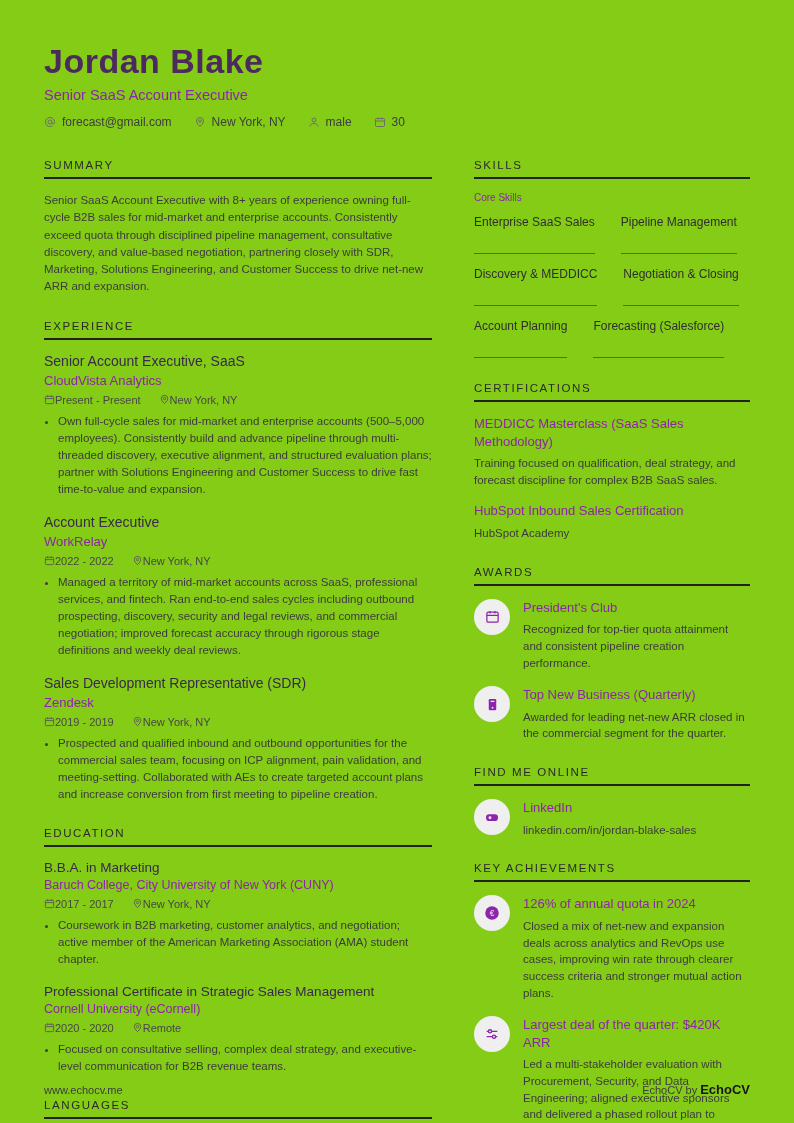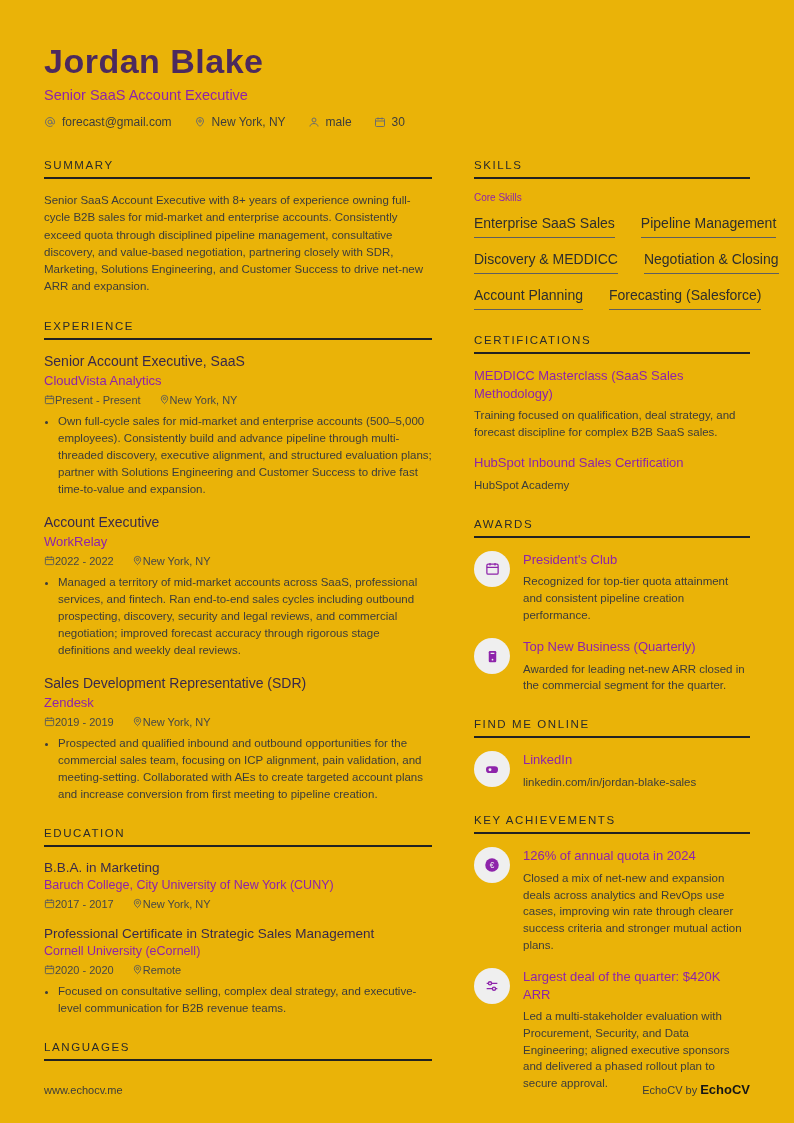--- a/index.html
+++ b/index.html
@@ -1,19 +1,19 @@
 <!DOCTYPE html>
 <html><head>
 <meta charset="utf-8">
 <style>
   * { box-sizing: border-box; margin: 0; padding: 0; }
   html, body { background: #ffffff; }
   body { font-family: "Liberation Sans", sans-serif; color: #3f3f3f; }
   .page {
-    width: 794px; height: 1123px; margin: 0 auto; background: #eab308;
+    width: 794px; height: 1123px; margin: 0 auto; background: #84cc16;
     position: relative; padding: 42px 44px 0 44px; overflow: hidden;
   }
   
   .name { font-size: 34px; font-weight: 600; color: #4c2a5e; letter-spacing: .5px; }
   .job-title { font-size: 14.5px; color: #8e24aa; margin-top: 6px; font-weight: 500; }
   .contact-row { display: flex; align-items: center; gap: 22px; margin-top: 12px; font-size: 12px; color: #3d3d3d; }
   .contact-item { display: flex; align-items: center; gap: 6px; }
   .contact-item .ic { color: #6c6c6c; display: inline-flex; }
   
   .columns { display: flex; gap: 42px; margin-top: 6px; }
@@ -33,21 +33,21 @@
   .meta-row { display: flex; align-items: center; gap: 18px; margin-top: 6px; font-size: 11px; color: #474747; }
   .meta-item { display: flex; align-items: center; }
   .meta-item .ic { color: #5a5a5a; display: inline-flex; }
   ul.bullets { margin: 7px 0 0 14px; }
   ul.bullets li { font-size: 11.5px; line-height: 1.48; color: #3c3c3c; margin-bottom: 3px; }
   .edu-degree { font-size: 13.5px; color: #39294a; font-weight: 500; }
   .edu-school { font-size: 12.5px; color: #8e24aa; margin-top: 3px; }
   
   .skills-group-title { font-size: 10px; color: #8e24aa; margin-bottom: 12px; }
   .skill-grid-row { display: flex; gap: 26px; margin-bottom: 13px; }
-  .skill-pill { font-size: 14px; color: #2e2e2e; padding-bottom: 6px; border-bottom: 1px solid #5f5f5f; white-space: nowrap; }
+  .skill-pill { font-size: 12px; color: #2e2e2e; padding-bottom: 24px; border-bottom: 1px solid #5f5f5f; white-space: nowrap; }
   
   .cert-item { margin-bottom: 14px; }
   .cert-title { font-size: 13px; color: #8e24aa; line-height: 1.35; }
   .cert-desc { font-size: 11.5px; line-height: 1.45; color: #3c3c3c; margin-top: 5px; }
   .icon-item { display: flex; gap: 13px; margin-bottom: 15px; }
   .icon-circle {
     width: 36px; height: 36px; border-radius: 50%; background: #efefef; flex: none;
     display: flex; align-items: center; justify-content: center; color: #8e24aa;
   }
   .icon-item-body { min-width: 0; }
@@ -227,20 +227,23 @@
             <span class="meta-item">
               <span class="ic">
                   <svg width="11" height="11" viewBox="0 0 24 24" fill="none" stroke="currentColor" stroke-width="2">
                     <path d="M12 21s-7-6-7-11a7 7 0 1 1 14 0c0 5-7 11-7 11z"></path>
                     <circle cx="12" cy="10" r="2.5"></circle>
                   </svg>
                 </span>
               <span>New York, NY</span>
             </span>
           </div>
+          <ul class="bullets">
+            <li>Coursework in B2B marketing, customer analytics, and negotiation; active member of the American Marketing Association (AMA) student chapter.</li>
+          </ul>
         </div>
 
         <div class="xp-item">
           <div class="edu-degree">Professional Certificate in Strategic Sales Management</div>
           <div class="edu-school">Cornell University (eCornell)</div>
           <div class="meta-row">
             <span class="meta-item">
               <span class="ic">
                   <svg width="11" height="11" viewBox="0 0 24 24" fill="none" stroke="currentColor" stroke-width="2">
                     <rect x="3" y="5" width="18" height="16" rx="2"></rect>

